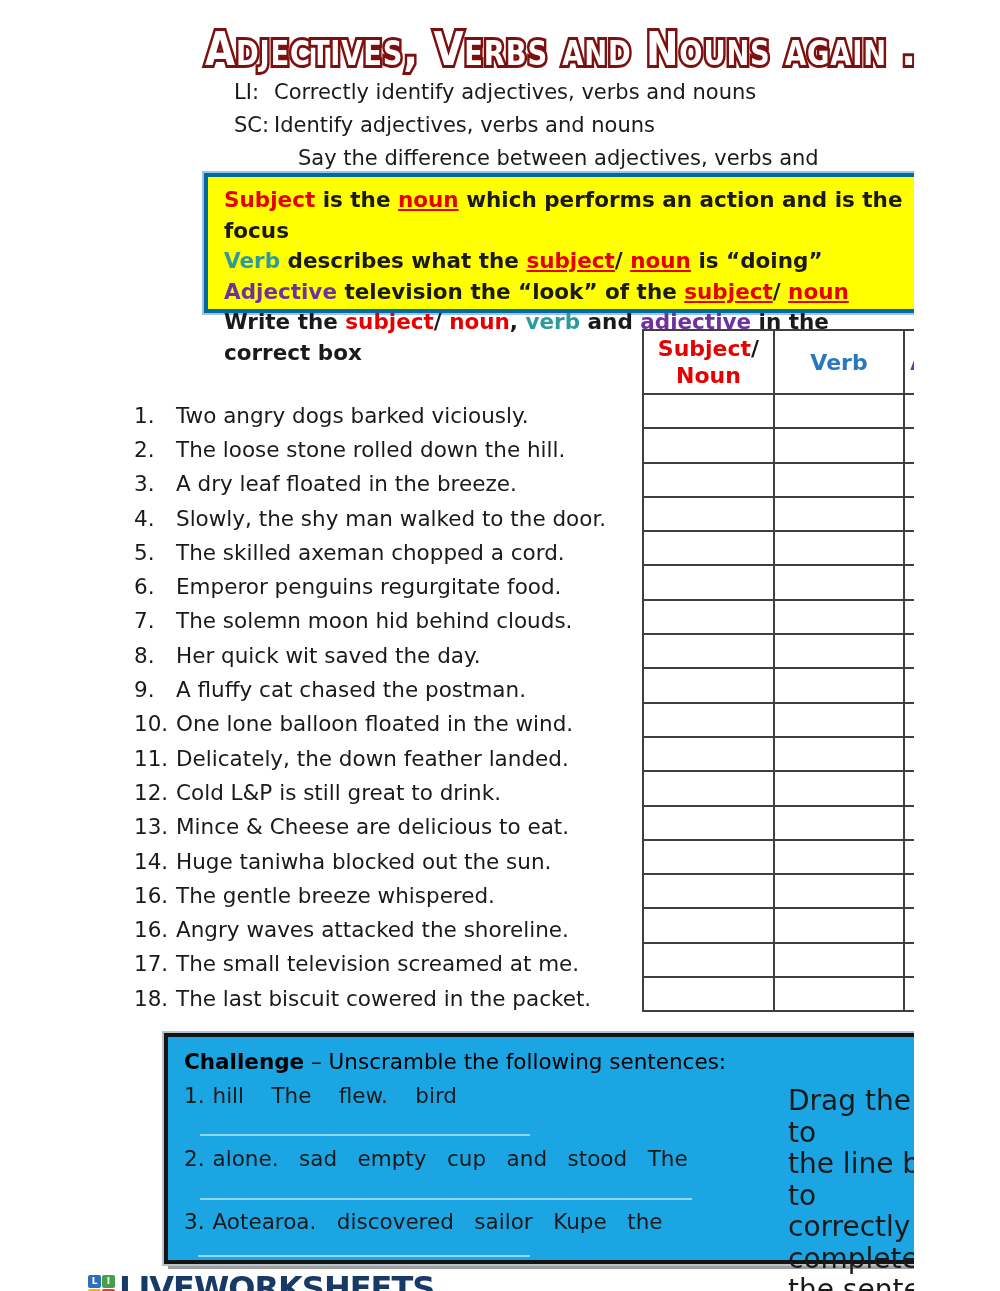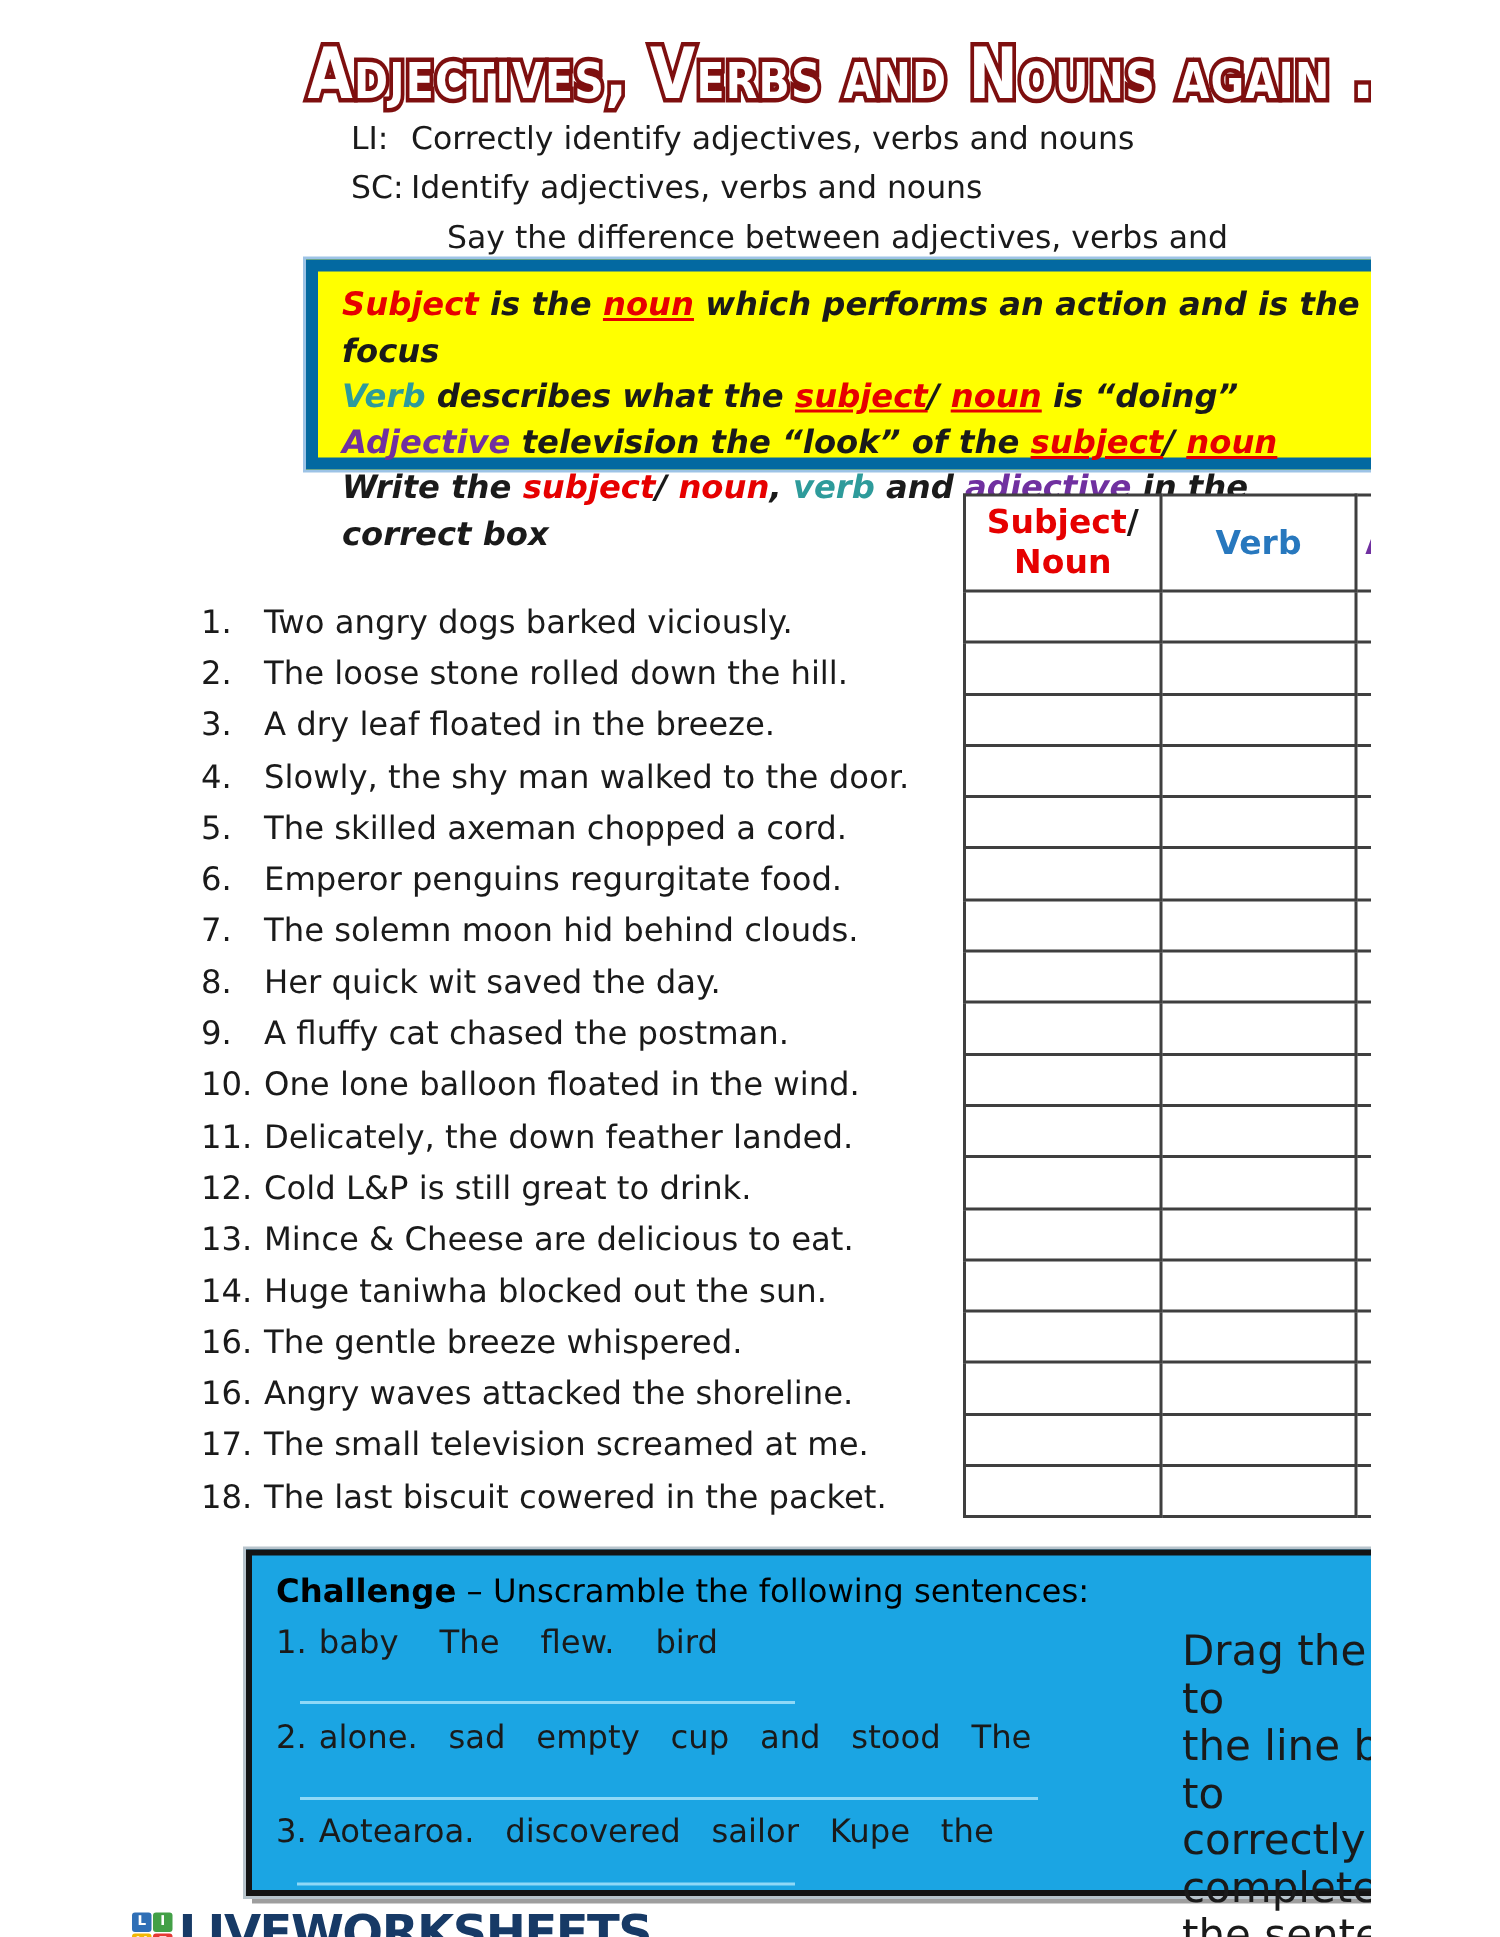--- a/index.html
+++ b/index.html
@@ -23,22 +23,22 @@
 
   
   .objectives { position:absolute; left:148px; top:60px; width:620px; font-size:21px; }
   .obj-row { display:flex; line-height:33px; }
   .obj-label { width:40px; flex:0 0 40px; }
   .obj-row.indent .obj-text { padding-left:24px; }
 
   
   .info-box {
     position:absolute; left:118px; top:157px; width:727px; height:140px;
-    background:#ffff00; border:8px solid #0369a1; box-shadow:0 0 0 2px #9dc3e6;
-    box-sizing:border-box; padding:8px 16px 6px 16px;font-style:italic;
+    background:#ffff00; border:4px solid #0369a1; box-shadow:0 0 0 2px #9dc3e6;
+    box-sizing:border-box; padding:8px 16px 6px 16px;
   }
   .info-line { font-size:21.5px; line-height:30.5px; white-space:pre-wrap; font-weight:600; }
 
   
   .answer-table {
     position:absolute; left:556px; top:313px; width:389px;
     border-collapse:collapse; table-layout:fixed;
   }
   .answer-table th, .answer-table td { border:2px solid #3f3f3f; background:#fff; }
   .answer-table th {
@@ -315,21 +315,21 @@
         <span class="snum">18.</span>
         <span class="stext">The last biscuit cowered in the packet.</span>
       </div>
     </div>
 
   <div class="challenge-box">
     <div class="ch-heading"><span style="color: rgb(0, 0, 0); font-weight: bold;">Challenge</span><span style="color: #000000;"> – Unscramble the following sentences:</span></div>
 
     <div class="ch-item" style="top:46px">
       <span class="ch-num">1.</span>
-      <span class="ch-words">baby    The    flew.    bird</span>
+      <span class="ch-words">hill    The    flew.    bird</span>
     </div>
     <div class="ch-line" style="top:97px; left:32px; width:330px"></div>
 
     <div class="ch-item" style="top:109px">
       <span class="ch-num">2.</span>
       <span class="ch-words">alone.   sad   empty   cup   and   stood   The</span>
     </div>
     <div class="ch-line" style="top:161px; left:32px; width:492px"></div>
 
     <div class="ch-item" style="top:172px">

